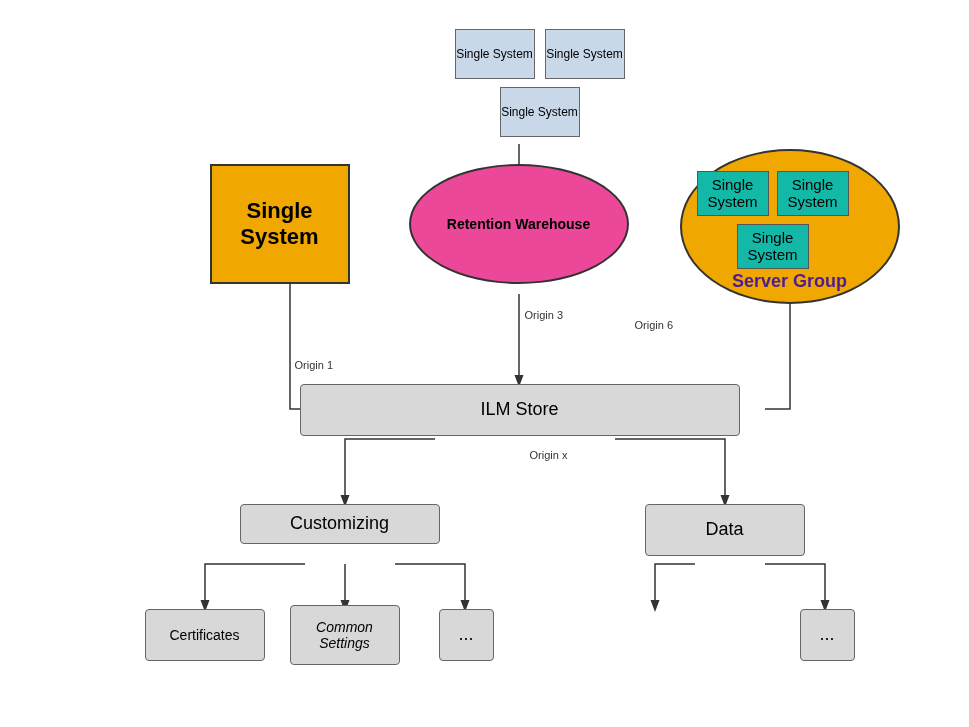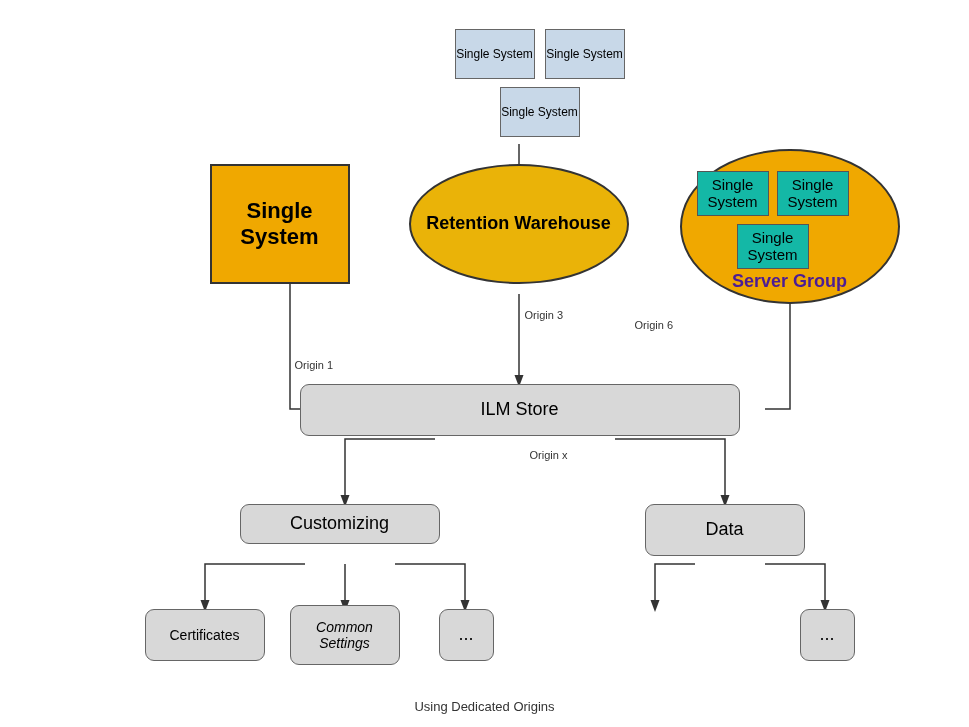--- a/index.html
+++ b/index.html
@@ -31,40 +31,40 @@
       text-align: center;
       font-size: 13px;
       font-weight: normal;
     }
 
     
     .rounded-box {
       position: absolute;
       background: #d8d8d8;
       border: 1.5px solid #666;
-      border-radius: 9px;
+      border-radius: 4px;
       display: flex;
       align-items: center;
       justify-content: center;
       text-align: center;
       font-size: 18px;
       font-weight: normal;
     }
 
     
     .oval {
       position: absolute;
-      background: #eab308;
+      background: #ec4899;
       border: 2px solid #333;
       border-radius: 50%;
       display: flex;
       align-items: center;
       justify-content: center;
       text-align: center;
-      font-size: 18px;
+      font-size: 14px;
       font-weight: bold;
     }
 
     
     .yellow-box {
       position: absolute;
       background: #f0a800;
       border: 2px solid #333;
       display: flex;
       align-items: center;
@@ -223,15 +223,14 @@
 
   <div class="rounded-box" style="width:55px;height:52px;left:404px;top:600px;font-size:18px;">
     <span>...</span>
   </div>
 
 
   <div class="rounded-box" style="width:55px;height:52px;left:765px;top:600px;font-size:18px;">
     <span>...</span>
   </div>
 
-  <div class="caption" style="bottom:5px;">Using Dedicated Origins</div>
 
 </div>
 
 </body></html>

